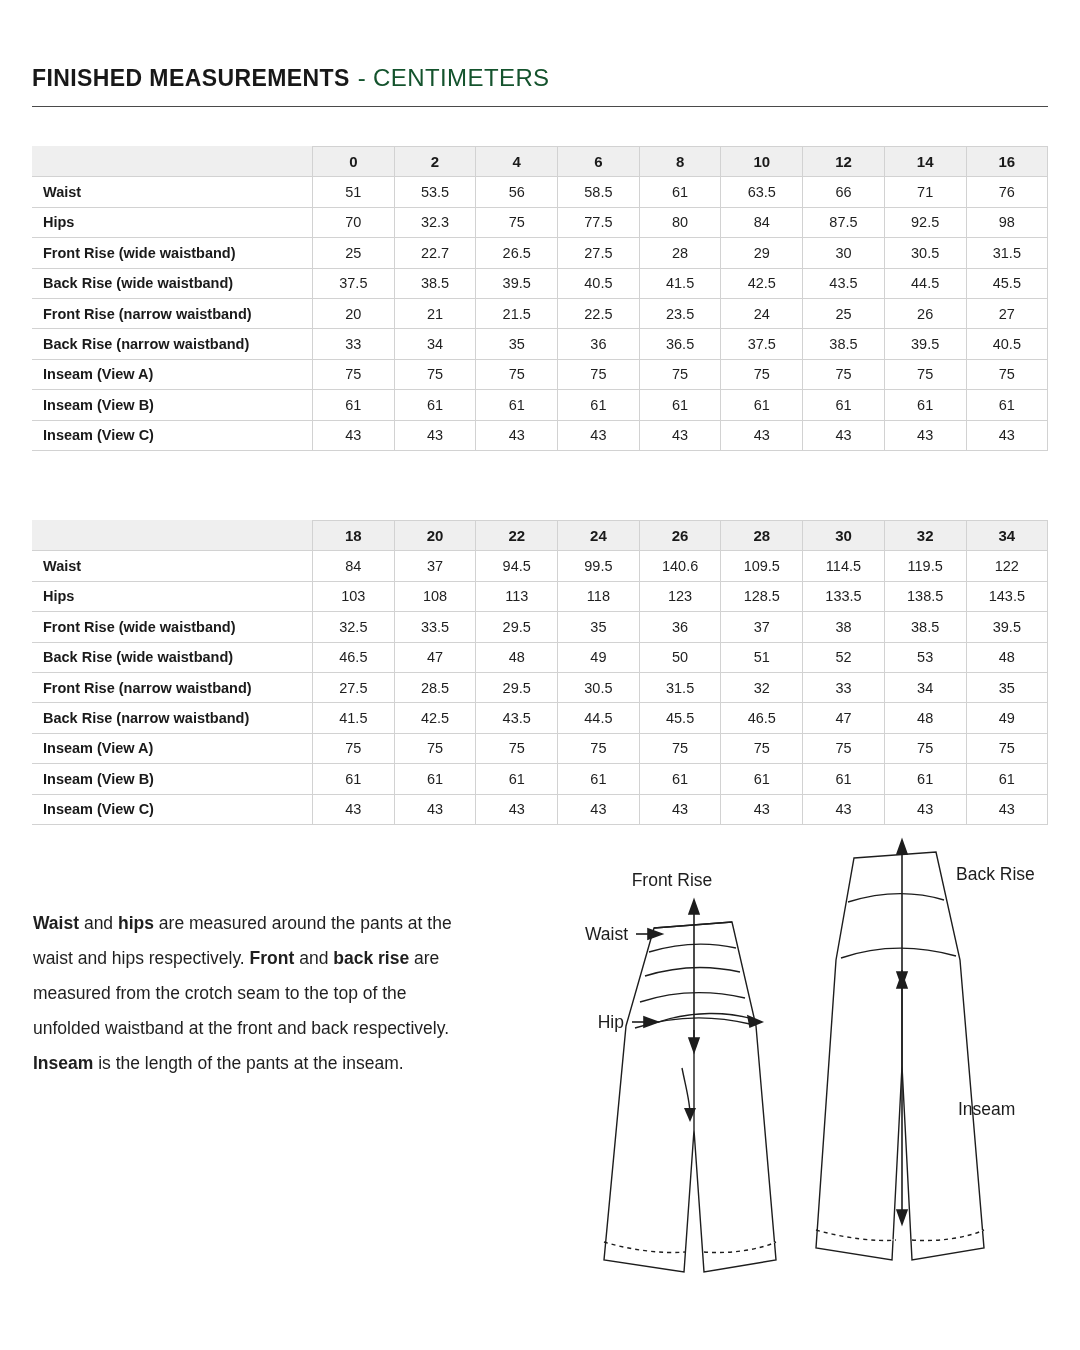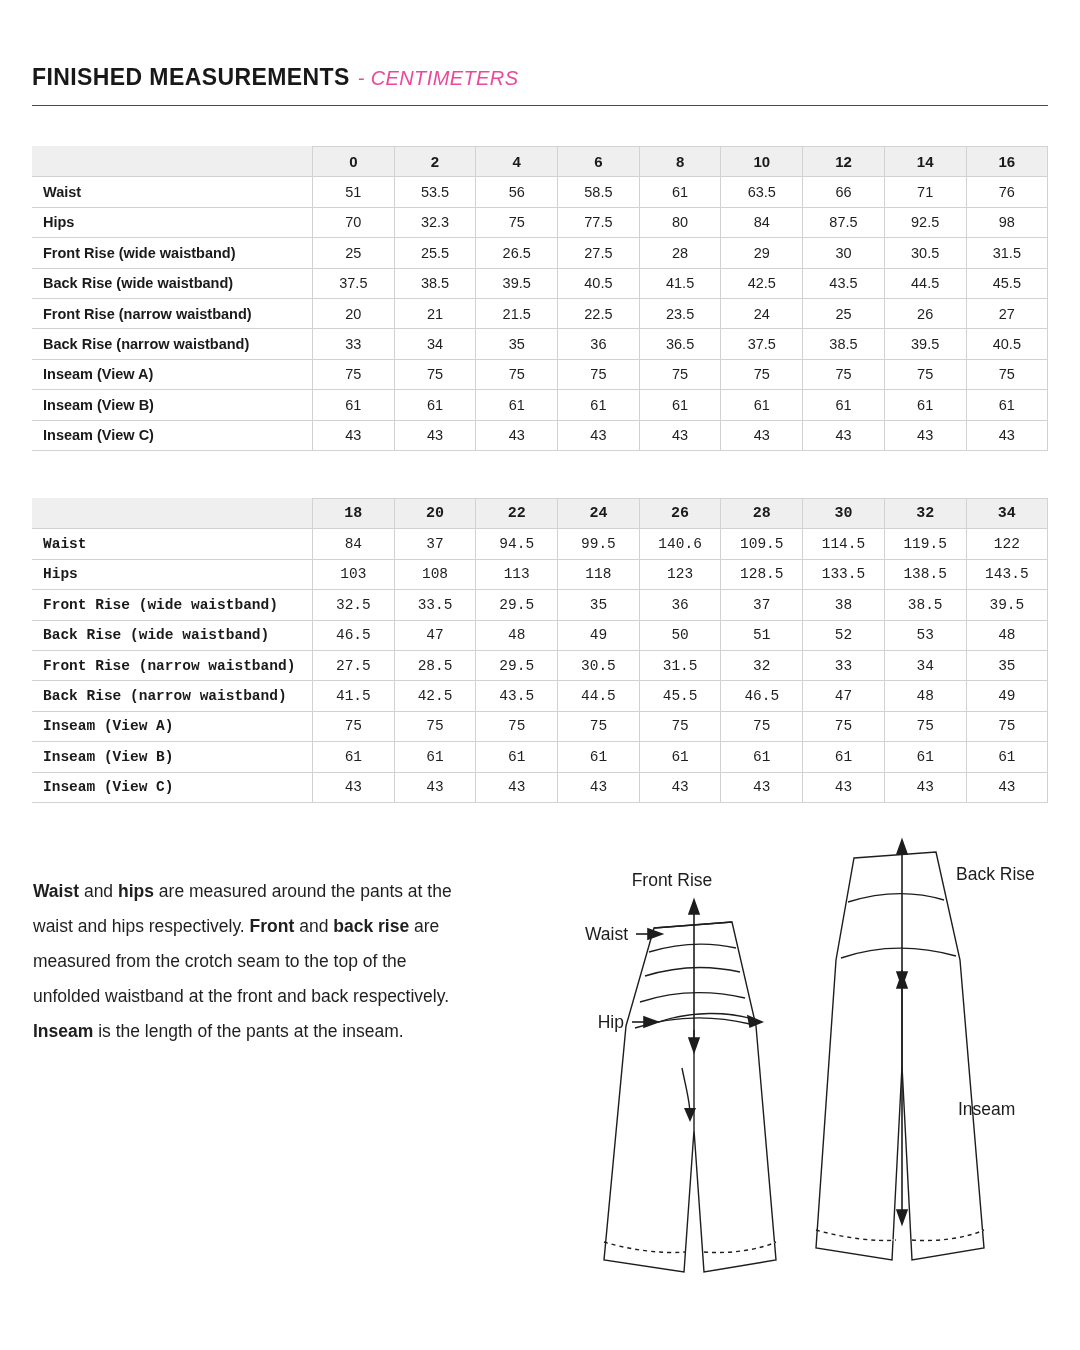--- a/index.html
+++ b/index.html
@@ -31,25 +31,24 @@
     gap: 8px;
     padding-bottom: 14px;
   }
   .title-main {
     font-size: 23px;
     font-weight: bold;
     letter-spacing: 0.4px;
     color: #181818;
   }
   .title-sub {
-    font-size: 20px;
+    font-size: 24px;
     font-weight: normal;
     letter-spacing: 0.4px;
-    color: #ec4899;
-    font-style: italic;
+    color: #14532d;
   }
   .rule {
     border-bottom: 1.5px solid #4a4a4a;
     width: 100%;
   }
   
   .table-wrap { position: absolute; left: 32px; width: 1016px; }
   table.meas {
     border-collapse: collapse;
     width: 1016px;
@@ -82,27 +81,27 @@
     color: #1a1a1a;
     border-left: 1px solid #ffffff;
     padding-left: 10px;
   }
   table.meas tbody td {
     text-align: center;
     font-size: 14.5px;
     color: #1f1f1f;
   }
   #table-a-wrap { top: 146px; }
-  #table-b-wrap { top: 498px; font-family: Liberation Mono, monospace; }
+  #table-b-wrap { top: 520px; }
 
   
   .desc {
     position: absolute;
     left: 33px;
-    top: 856px;
+    top: 888px;
     width: 420px;
     font-size: 17.5px;
     line-height: 35px;
     color: #1f1f1f;
   }
   .desc b { font-weight: bold; }
 
   
   .illus {
     position: absolute;
@@ -180,21 +179,21 @@
             <td>77.5</td>
             <td>80</td>
             <td>84</td>
             <td>87.5</td>
             <td>92.5</td>
             <td>98</td>
           </tr>
           <tr>
             <th>Front Rise (wide waistband)</th>
             <td>25</td>
-            <td>25.5</td>
+            <td>22.7</td>
             <td>26.5</td>
             <td>27.5</td>
             <td>28</td>
             <td>29</td>
             <td>30</td>
             <td>30.5</td>
             <td>31.5</td>
           </tr>
           <tr>
             <th>Back Rise (wide waistband)</th>

